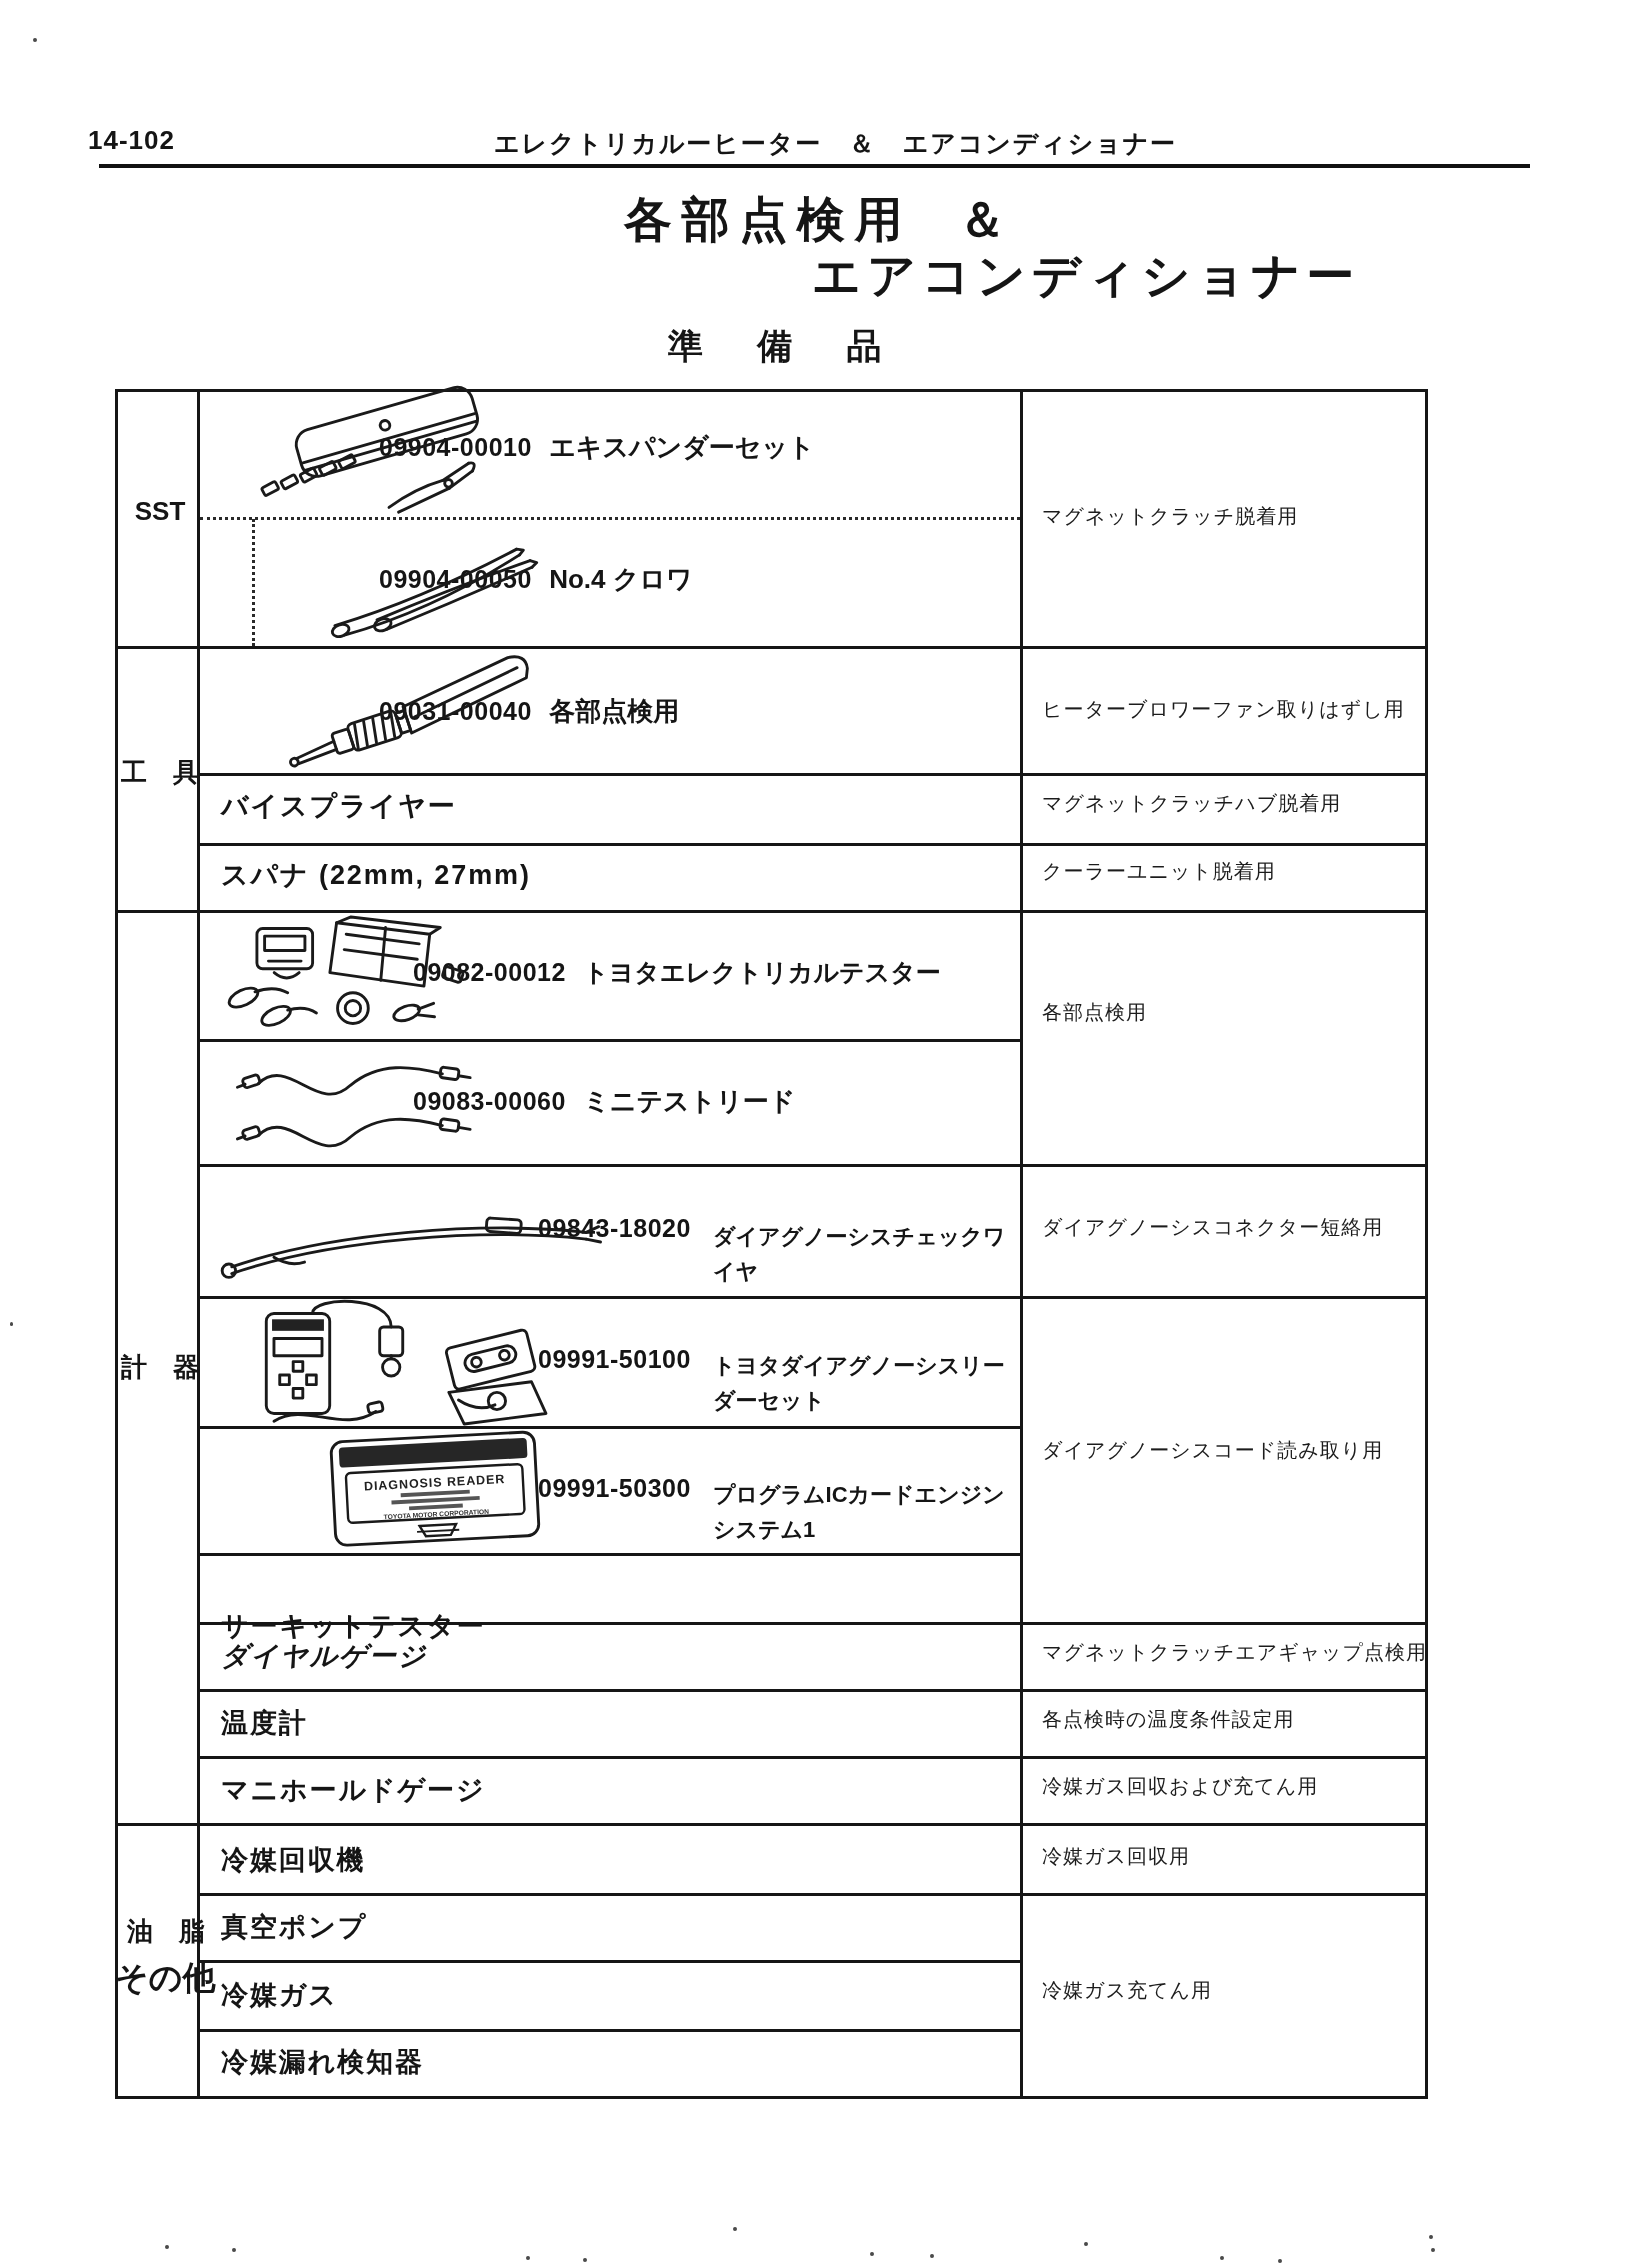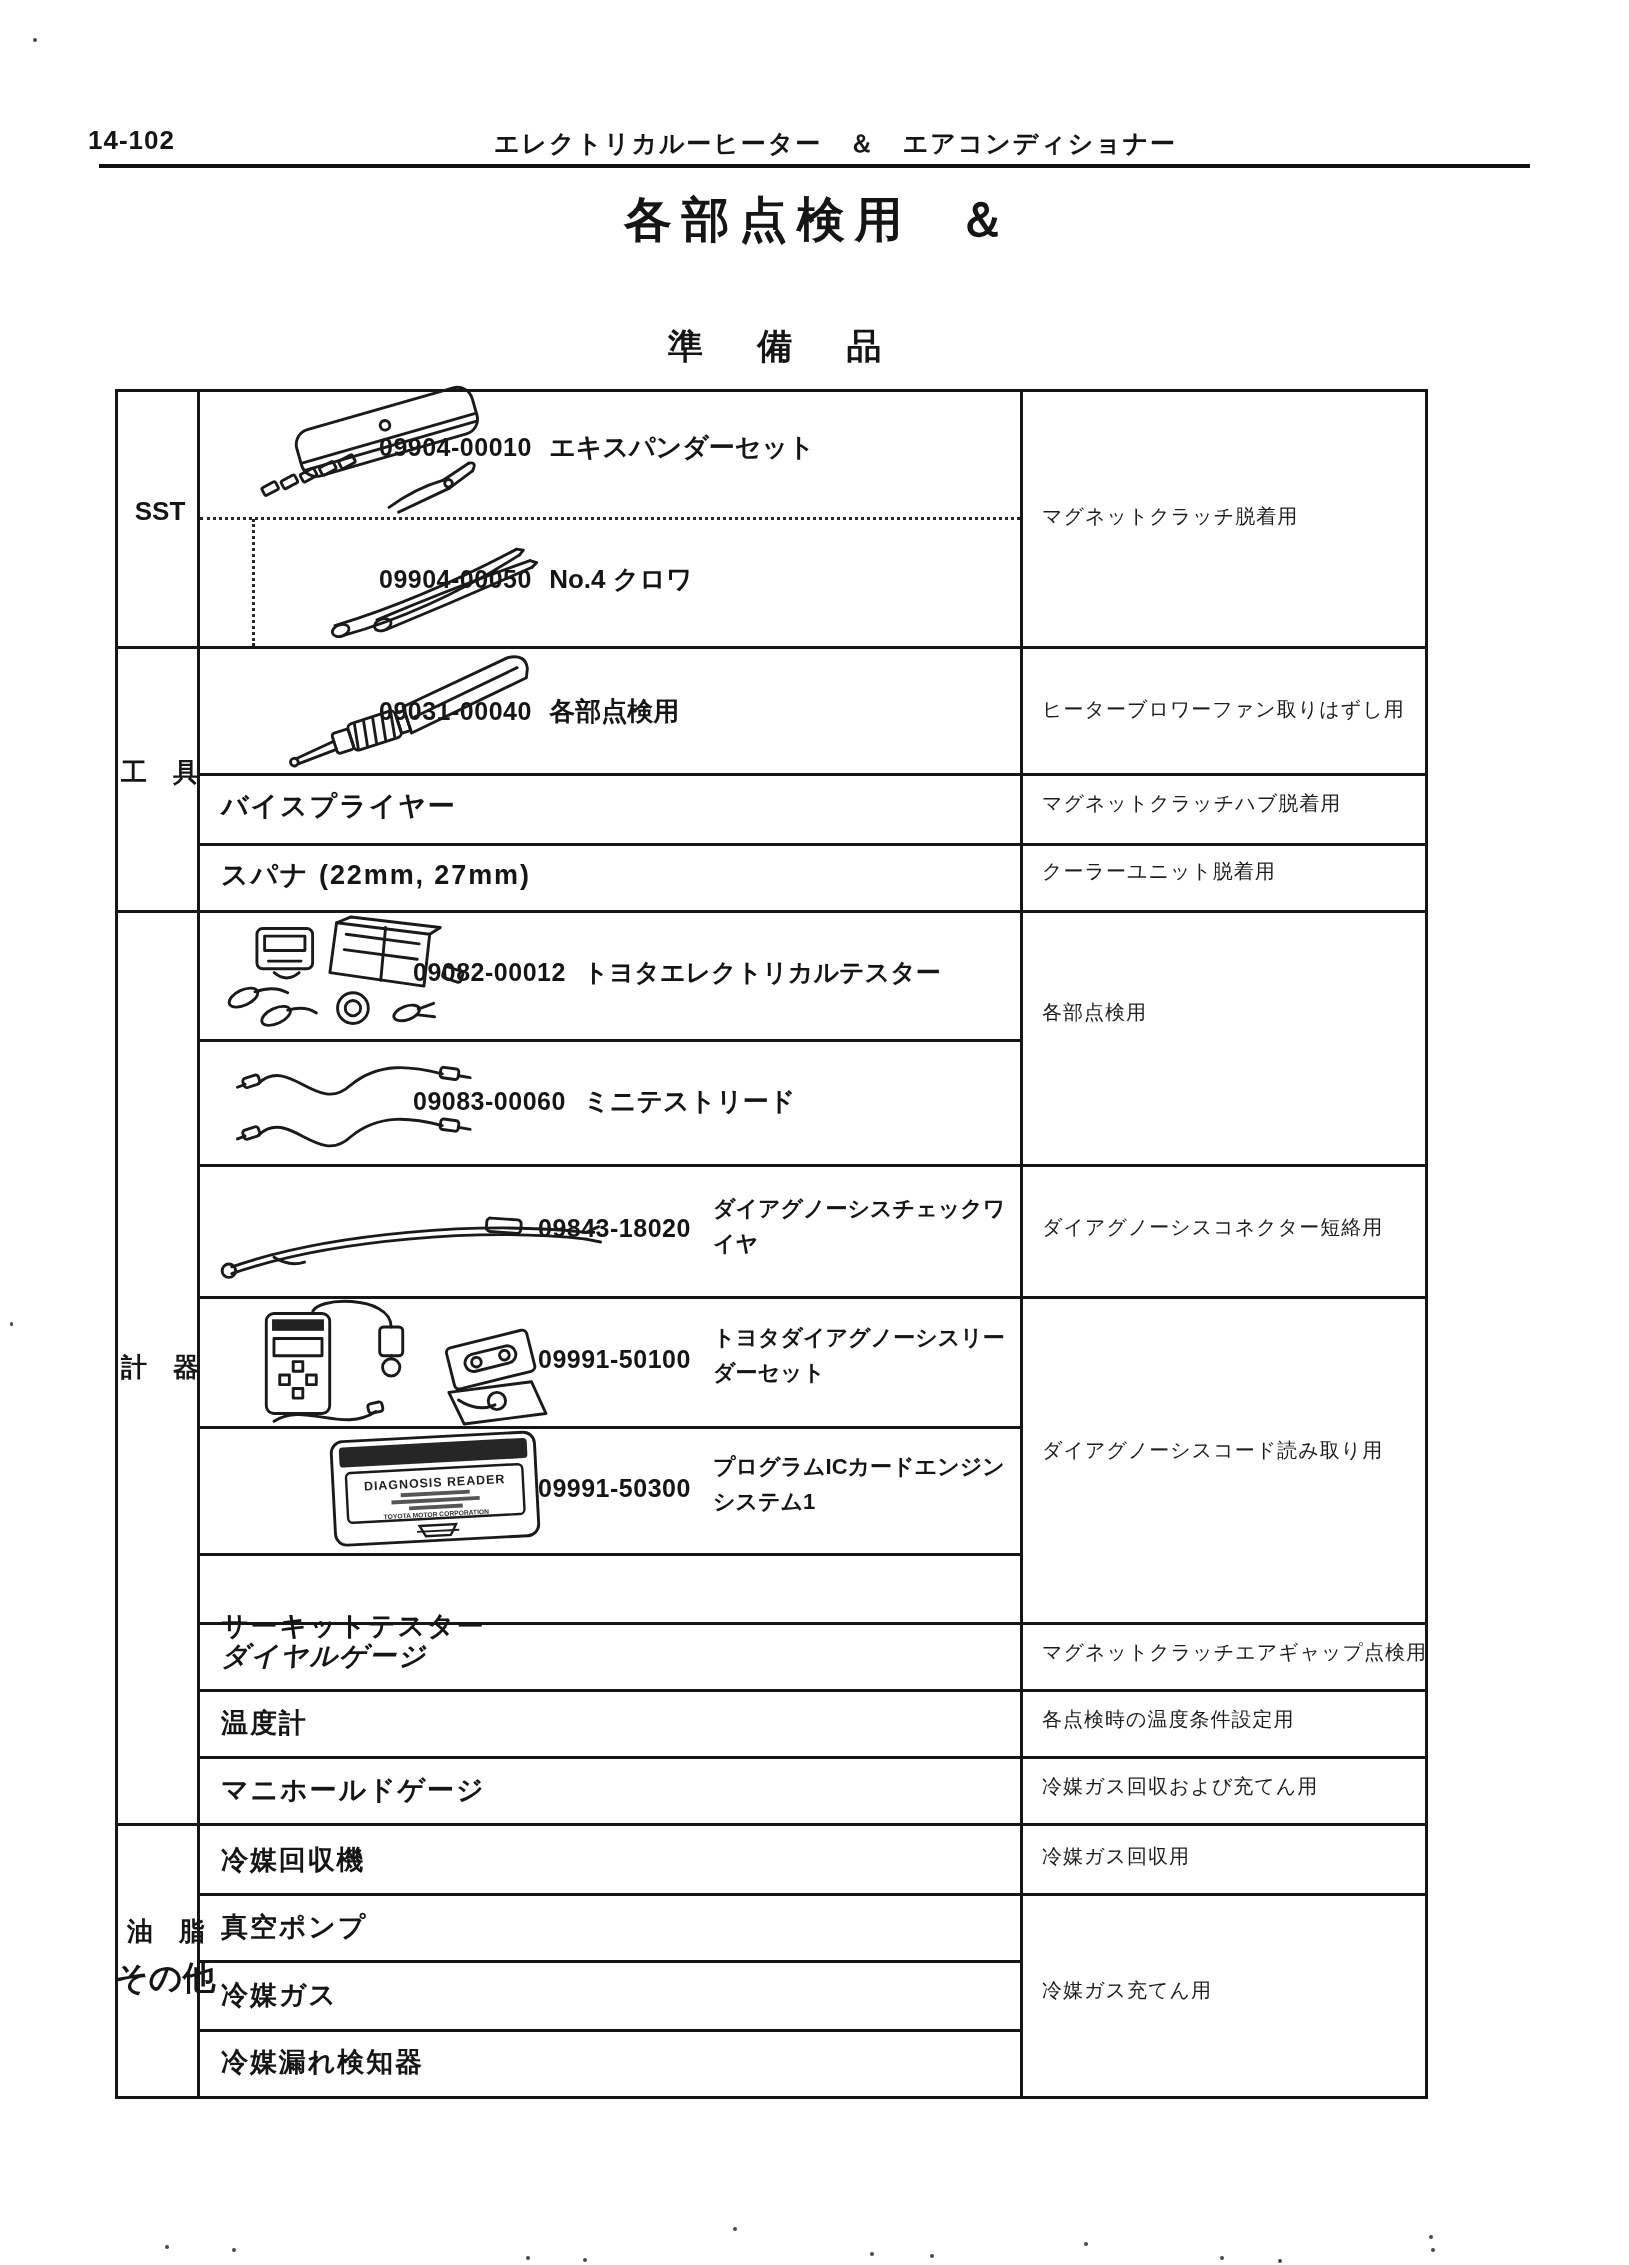--- a/index.html
+++ b/index.html
@@ -10,39 +10,40 @@
   .vline{position:absolute;width:2.9px;background:#161616;}
   .dot-h{position:absolute;border-top:3.8px dotted #2a2a2a;}
   .dot-v{position:absolute;border-left:3.8px dotted #2a2a2a;}
   .pagenum{font-size:26px;font-weight:bold;letter-spacing:1px;}
   .runhead{font-size:25px;font-weight:bold;letter-spacing:1.9px;text-align:center;}
   .title1,.title2{font-size:48px;font-weight:bold;letter-spacing:9.6px;white-space:nowrap;}
   .prep{font-size:35px;font-weight:bold;letter-spacing:9.6px;white-space:nowrap;}
   .cat{width:90px;text-align:center;font-size:26px;font-weight:bold;white-space:nowrap;}
   .codeline{display:flex;gap:17.3px;font-size:26px;font-weight:bold;white-space:nowrap;align-items:baseline;}
   .code{font-size:25px;font-weight:bold;white-space:nowrap;letter-spacing:0.5px;}
-  .wrapname{font-size:22px;font-weight:bold;line-height:35px;}
+  .wrapname{font-size:22px;font-weight:bold;line-height:35px;margin-top:28px;}
   .plain{font-size:27px;font-weight:bold;letter-spacing:1.9px;white-space:nowrap;}
   .use{font-family:"Liberation Serif","DejaVu Serif",serif;font-size:20px;letter-spacing:1px;
        white-space:nowrap;color:#1c1c1c;}
   .speck{position:absolute;width:3.8px;height:3.8px;background:#4a4a4a;border-radius:50%;}
   svg{overflow:visible;}
 </style>
 </head>
 <body>
 
 <div id="page">
 
   <div class="abs pagenum" style="left:88px;top:125px;">14-102</div>
   <div class="abs runhead" style="left:384px;width:903px;top:127px;">エレクトリカルーヒーター　＆　エアコンディショナー</div>
   <div class="abs" style="left:99px;top:164px;width:1431px;height:3.8px;background:#111;"></div>
 
   <div class="abs title1" style="left:624px;top:188px;">
     <span>各部点検用</span><span style="margin-left:46px;">＆</span>
   </div>
+  <div class="abs title2" style="left:812px;top:244px;letter-spacing:5.8px;">エアコンディショナー</div>
   <div class="abs prep" style="left:668px;top:323px;">準　備　品</div>
 
   <div class="vline" style="left:115px;top:389px;height:1710px;"></div>
   <div class="vline" style="left:197px;top:389px;height:1710px;"></div>
   <div class="vline" style="left:1020px;top:389px;height:1710px;"></div>
   <div class="vline" style="left:1425px;top:389px;height:1710px;"></div>
 
   <div class="hline" style="left:115px;top:389px;width:1312px;"></div>
   <div class="hline" style="left:115px;top:646px;width:1312px;"></div>
   <div class="hline" style="left:115px;top:910px;width:1312px;"></div>

